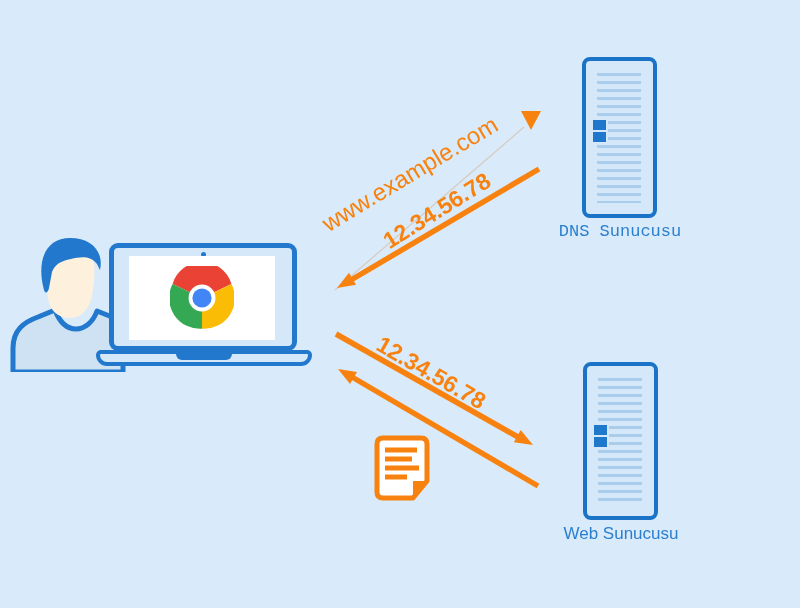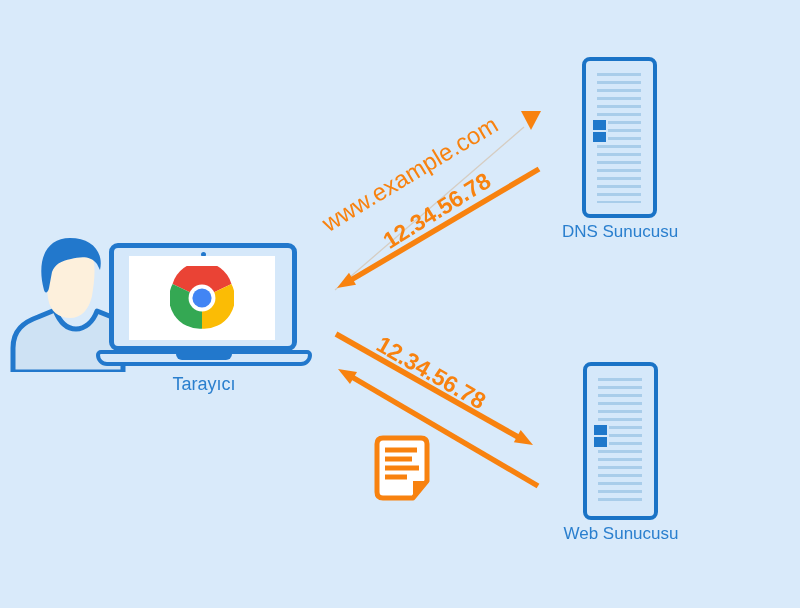--- a/index.html
+++ b/index.html
@@ -51,21 +51,21 @@
     background:#1f78cb; box-shadow:0 0 0 2px #d5e8fa;
   }
   .server .chip1 { top:59px; }
   .server .chip2 { top:71px; }
   
   .node-label {
     position:absolute; width:160px; text-align:center;
     color:#2a7fce; font-size:17px;
   }
   #browser-label { left:124px; top:374px; font-size:18px; }
-  #dns-label     { left:540px; top:222px; }
+  #dns-label     { left:540px; top:222px;font-family:Liberation Mono, monospace; }
   #web-label     { left:541px; top:524px; }
   
   #arrows { position:absolute; left:0; top:0; z-index:3; pointer-events:none; }
   
   .msg { position:absolute; color:#f8820f; white-space:nowrap; z-index:4; }
   #msg-dns-req  { left:410px; top:174px; font-size:24px; font-weight:500;
                   transform:translate(-50%,-50%) rotate(-31deg); }
   #msg-dns-resp { left:437px; top:211px; font-size:23px; font-weight:700;
                   transform:translate(-50%,-50%) rotate(-32deg); }
   #msg-web-req  { left:431px; top:373px; font-size:23px; font-weight:700;
@@ -97,21 +97,20 @@
           <path d="M50 50 L50 98 A48 48 0 0 0 96 28 Z" fill="#fbbc05"></path>
           <circle cx="50" cy="50" r="21" fill="#ffffff"></circle>
           <circle cx="50" cy="50" r="15" fill="#4285f4"></circle>
         </svg>
       </div>
     </div>
     <div class="base">
       <span class="notch"></span>
     </div>
   </div>
-  <div class="node-label" id="browser-label">Tarayıcı</div>
 
   <div class="server" id="dns-server">
     <div class="lines"></div>
     <span class="chip chip1"></span>
     <span class="chip chip2"></span>
   </div>
   <div class="node-label" id="dns-label">DNS Sunucusu</div>
 
   <div class="server" id="web-server">
     <div class="lines"></div>

